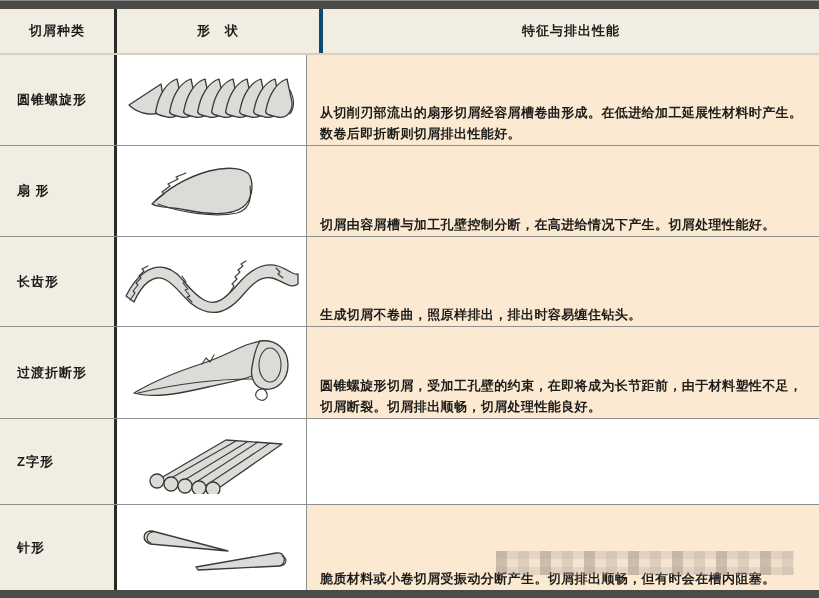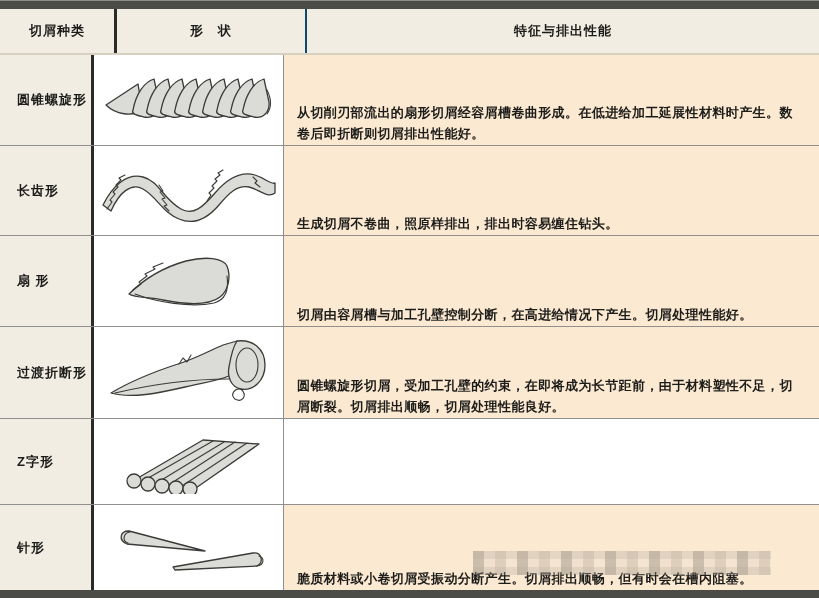--- a/index.html
+++ b/index.html
@@ -7,25 +7,25 @@
     position:relative;width:819px;height:598px;background:#ffffff;overflow:hidden;
     font-family:"Liberation Sans","DejaVu Sans",sans-serif;color:#1c1c1a;
   }
   .bar{position:absolute;left:0;width:819px;background:#4b4b48;}
   .bar.top{top:0;height:9px;border-top:1px solid #8b8b89;}
   .bar.bottom{top:590px;height:8px;}
   .table{position:absolute;top:9px;left:0;width:819px;display:flex;flex-direction:column;}
   .hrow{display:flex;height:46px;background:#f1ede2;border-bottom:2px solid #d6d0c0;box-sizing:border-box;}
   .hc{display:flex;align-items:center;justify-content:center;font-weight:bold;font-size:13px;letter-spacing:1px;box-sizing:border-box;}
   .hc1{width:117px;border-right:3px solid #2a2a28;}
-  .hc2{width:190px;border-right:2px solid #0c4a6e;}
+  .hc2{width:206px;border-right:4px solid #0c4a6e;}
   .hc3{flex:1;}
   .row{display:flex;border-bottom:1px solid #8f8f8d;box-sizing:border-box;}
   .row.last{border-bottom:none;font-family:Liberation Serif, serif;}
-  .c1{width:94px;background:#f1ede2;border-right:3px solid #2a2a28;display:flex;align-items:center;
+  .c1{width:117px;background:#f1ede2;border-right:3px solid #2a2a28;display:flex;align-items:center;
       padding-left:17px;box-sizing:border-box;font-weight:bold;font-size:13px;letter-spacing:1px;}
   .c2{width:190px;background:#ffffff;border-right:1px solid #8f8f8d;display:flex;align-items:center;justify-content:center;box-sizing:border-box;}
   .c3{flex:1;background:#fce9d1;display:flex;align-items:flex-end;
       padding:0 16px 0 13px;box-sizing:border-box;font-weight:bold;font-size:13px;line-height:1.6;letter-spacing:0.4px;position:relative;}
   .c3 p{margin:0;}
   svg{display:block;}
   .chip{fill:#dbdbd8;stroke:#3a3a38;stroke-width:1.3;stroke-linejoin:round;}
   .chipline{fill:none;stroke:#3a3a38;stroke-width:1.1;stroke-linejoin:round;stroke-linecap:round;}
   .watermark{
     position:absolute;left:189px;top:46px;width:298px;height:24px;opacity:.5;pointer-events:none;
@@ -66,47 +66,47 @@
             <use href="#coil" x="128" class="chip"></use>
           <use href="#coil" x="140" class="chip"></use>
           <path class="chipline" d="M164,16 C168,24 169,33 164,40"></path>
         </svg>
       </div>
       <div class="c3">
         <p>从切削刃部流出的扇形切屑经容屑槽卷曲形成。在低进给加工延展性材料时产生。数卷后即折断则切屑排出性能好。</p>
       </div>
     </div>
 
+    <div class="row" style="height:91px">
+      <div class="c1">扇 形</div>
+      <div class="c2">
+        <svg width="140" height="66" viewBox="0 0 140 66">
+          <path class="chip" d="M10,46 C22,34 42,20 67,13 C87,8 104,10 108,18 C112,28 110,42 101,49 C88,59 64,56 44,52 C30,49 16,50 10,46 Z"></path>
+          <path class="chipline" d="M16,46 C37,54 72,60 95,55 C106,52 110,42 108,28"></path>
+          <path class="chipline" d="M14,42 L22,36 20,34 28,28 26,26 36,21 34,19 44,15"></path>
+        </svg>
+      </div>
+      <div class="c3">
+        <p>切屑由容屑槽与加工孔壁控制分断，在高进给情况下产生。切屑处理性能好。</p>
+      </div>
+    </div>
+
     <div class="row" style="height:90px">
       <div class="c1">长齿形</div>
       <div class="c2">
         <svg width="180" height="64" viewBox="0 0 180 64">
           <path class="chip" d="M4,46 C14,26 28,14 44,18 C60,22 64,40 82,50 C94,57 104,48 116,34 C128,20 142,12 156,16 C166,19 172,26 176,24 L176,34 C168,40 160,30 150,28 C138,26 130,34 120,46 C108,60 94,66 80,60 C64,54 58,38 44,30 C32,23 20,34 12,52 Z"></path>
           <path class="chipline" d="M8,50 L13,43 11,41 16,35 14,33 19,28 17,26 22,21 20,19 26,16"></path>
           <path class="chipline" d="M60,26 L64,32 61,33 66,39 63,40 68,46 65,47 70,52"></path>
           <path class="chipline" d="M108,42 L112,36 110,34 115,29 113,27 118,22 116,20 121,16 119,14 124,11"></path>
           <path class="chipline" d="M154,18 L158,22 156,24 161,28"></path>
         </svg>
       </div>
       <div class="c3">
         <p>生成切屑不卷曲，照原样排出，排出时容易缠住钻头。</p>
-      </div>
-    </div>
-
-    <div class="row" style="height:91px">
-      <div class="c1">扇 形</div>
-      <div class="c2">
-        <svg width="140" height="66" viewBox="0 0 140 66">
-          <path class="chip" d="M10,46 C22,34 42,20 67,13 C87,8 104,10 108,18 C112,28 110,42 101,49 C88,59 64,56 44,52 C30,49 16,50 10,46 Z"></path>
-          <path class="chipline" d="M16,46 C37,54 72,60 95,55 C106,52 110,42 108,28"></path>
-          <path class="chipline" d="M14,42 L22,36 20,34 28,28 26,26 36,21 34,19 44,15"></path>
-        </svg>
-      </div>
-      <div class="c3">
-        <p>切屑由容屑槽与加工孔壁控制分断，在高进给情况下产生。切屑处理性能好。</p>
       </div>
     </div>
 
     <div class="row" style="height:92px">
       <div class="c1">过渡折断形</div>
       <div class="c2">
         <svg width="176" height="80" viewBox="0 0 176 80">
           <path class="chip" d="M10,60 C30,48 55,38 80,30 C95,25 108,18 122,12 L136,8 C132,20 128,32 130,42 C118,48 100,50 84,54 C58,60 30,66 10,60 Z"></path>
           <path class="chip" d="M136,8 C152,6 164,16 164,32 C164,48 152,58 140,56 C130,54 126,44 128,34 C130,22 132,14 136,8 Z"></path>
           <ellipse class="chipline" cx="146" cy="32" rx="11" ry="17"></ellipse>

